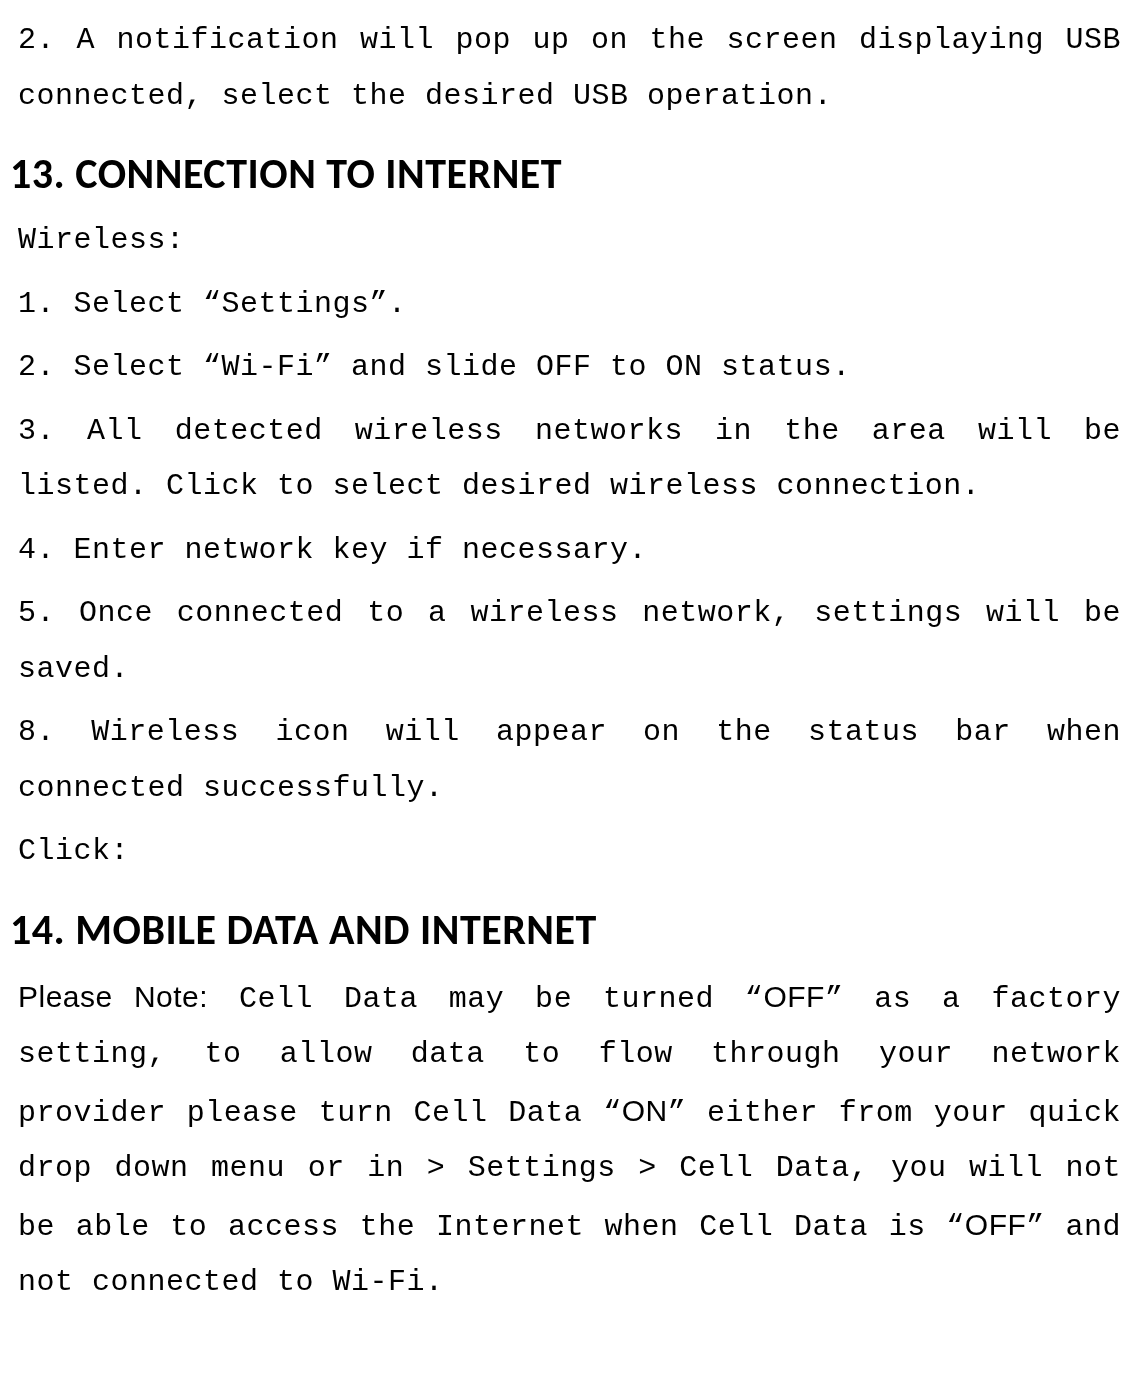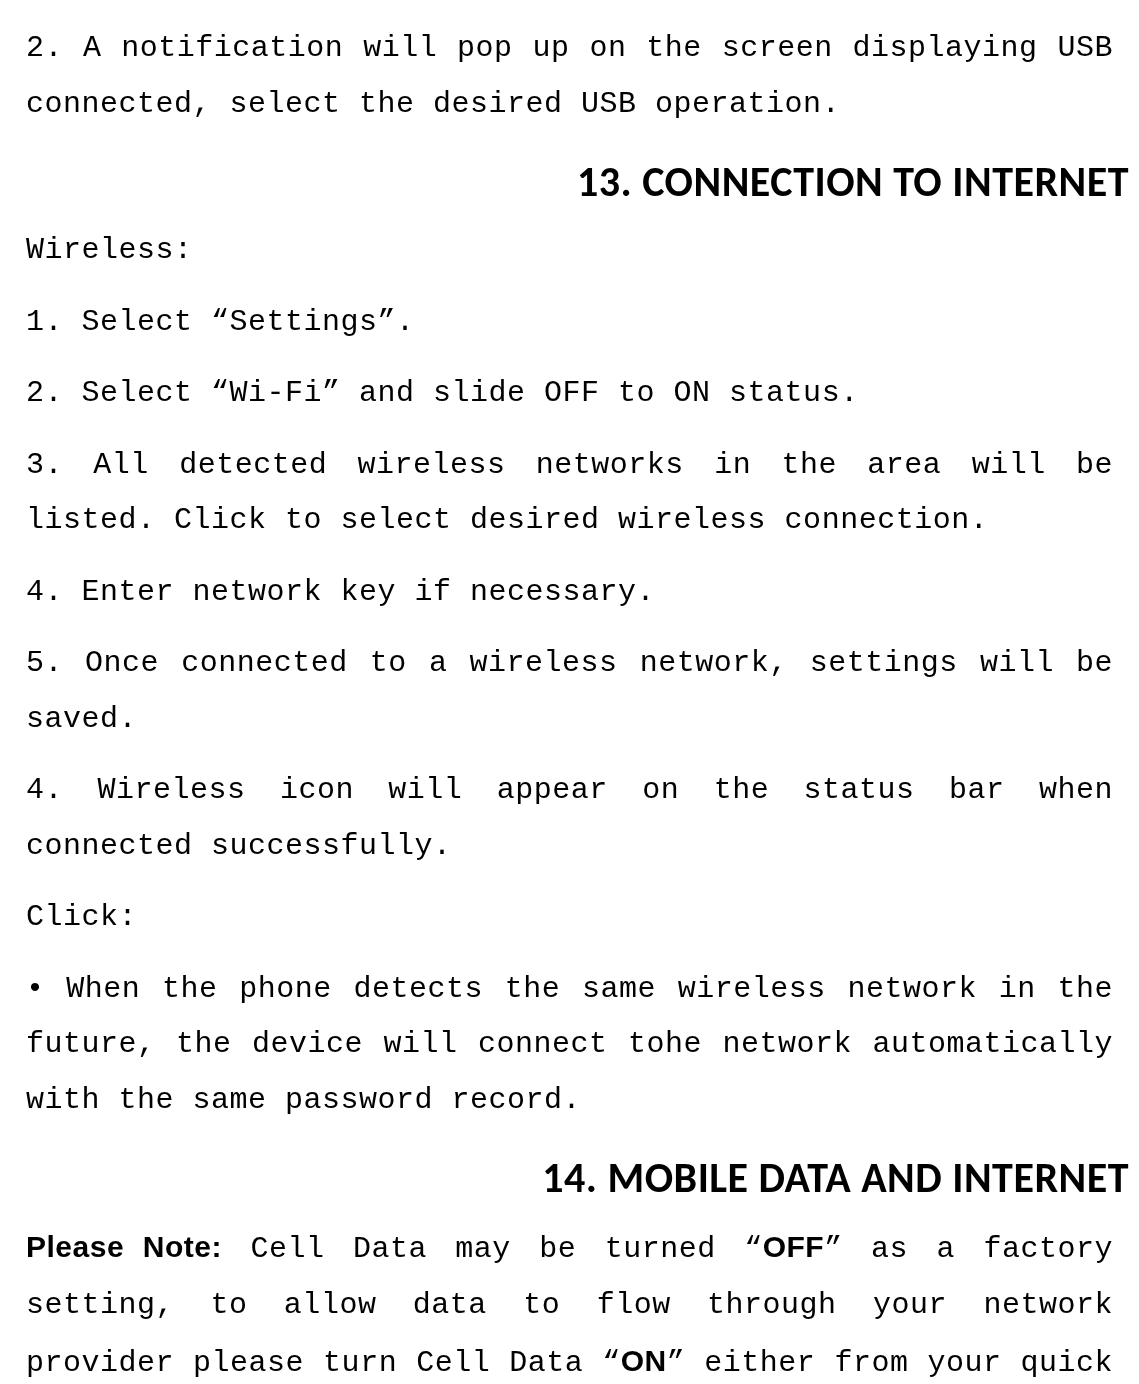--- a/index.html
+++ b/index.html
@@ -26,51 +26,49 @@
     text-align: justify;
     text-justify: inter-ideograph;
   }
   .heading {
     font-family: Calibri, Arial, "Segoe UI", sans-serif;
     font-weight: 800;
     font-size: 42px;
     margin-top: 24px;
     margin-bottom: 14px;
     letter-spacing: 0.5px;
-    text-align: right;
   }
   .inline-bold {
     font-family: "SimHei", "Microsoft YaHei", "Arial Black", sans-serif;
-    font-weight: 700;
+    font-weight: 400;
   }
   p {
     margin: 0;
   }
   .para {
-    margin: 16px;
+    margin: 8px;
   }
 </style>
 </head>
 <body>
 
 <div class="page">
 
   <p class="body-text para">2. A notification will pop up on the screen displaying USB connected, select the desired USB operation.</p>
 
   <div class="heading">13. CONNECTION TO INTERNET</div>
 
   <p class="body-text para">Wireless:</p>
   <p class="body-text para">1. Select “Settings”.</p>
   <p class="body-text para">2. Select “Wi-Fi” and slide OFF to ON status.</p>
   <p class="body-text para">3. All detected wireless networks in the area will be listed. Click to select desired  wireless connection.</p>
   <p class="body-text para">4. Enter network key if necessary.</p>
   <p class="body-text para">5. Once connected to a wireless network, settings will be saved.</p>
-  <p class="body-text para">4. Wireless icon will appear on the status bar when connected successfully.</p>
+  <p class="body-text para">8. Wireless icon will appear on the status bar when connected successfully.</p>
   <p class="body-text para">Click:</p>
-  <p class="body-text para">• When the phone detects the same wireless network in the future, the device will connect tohe network automatically with the same password record.</p>
 
   <div class="heading">14. MOBILE DATA AND INTERNET</div>
 
   <p class="body-text para">
     <span class="inline-bold">Please Note:</span><span> Cell Data may be turned “</span><span class="inline-bold">OFF</span><span>” as a factory setting, to allow data to flow through your network provider please turn Cell Data “</span><span class="inline-bold">ON</span><span>” either from your quick drop down menu or in &gt; Settings &gt; Cell Data, you will not be able to access the Internet when Cell Data is “</span><span class="inline-bold">OFF</span><span>” and not connected to Wi-Fi.</span>
   </p>
 
 </div>
 
 </body></html>

